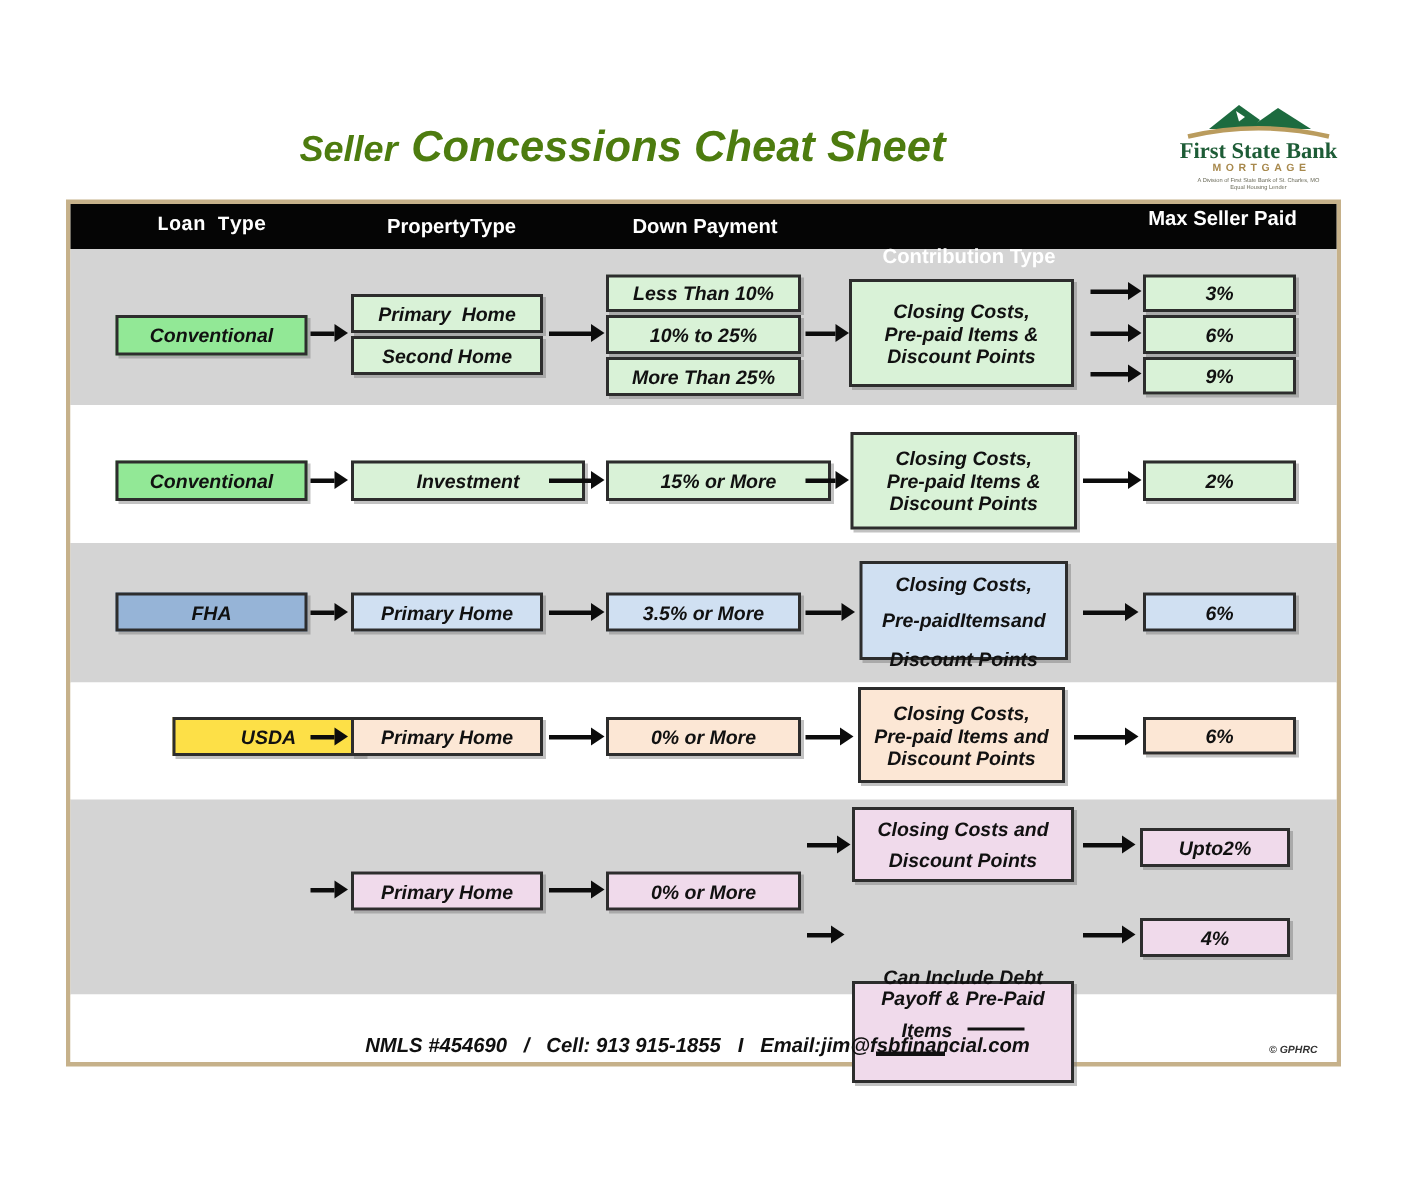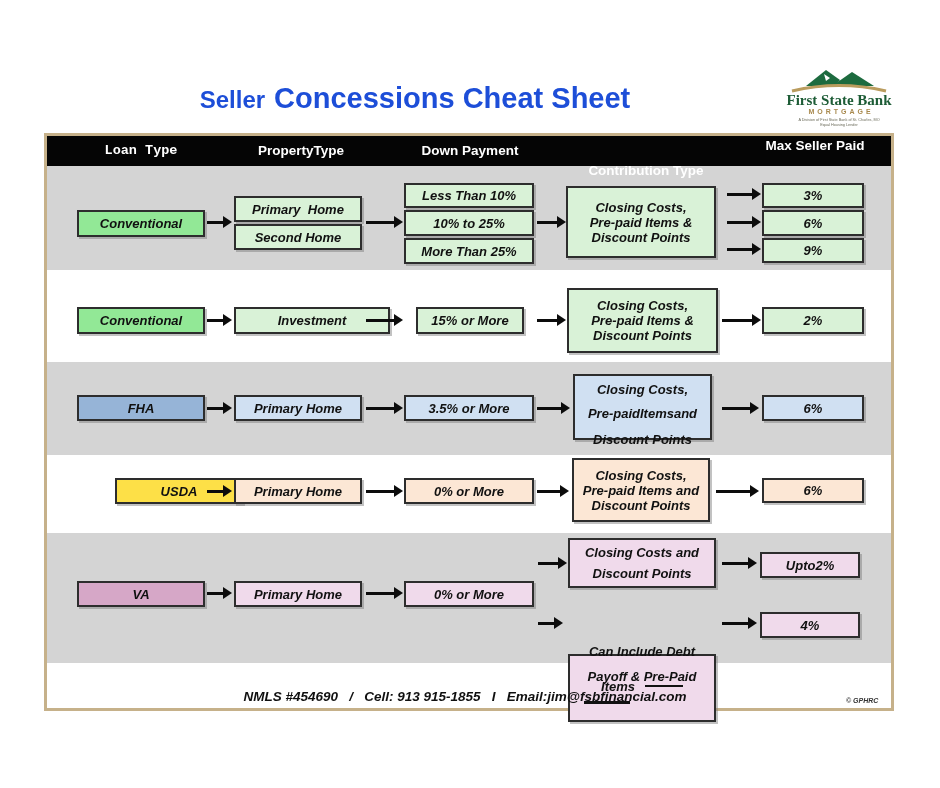--- a/index.html
+++ b/index.html
@@ -1,20 +1,20 @@
 <!DOCTYPE html>
 <html><head>
 <meta charset="utf-8">
 <style>
   html,body{margin:0;padding:0;background:#fff;}
   .page{position:relative;width:940px;height:788px;background:#ffffff;overflow:hidden;
         font-family:"Liberation Sans", sans-serif;}
   
-  .title{position:absolute;left:80px;top:82px;width:670px;text-align:center;color:#1d4ed8;
-         font-weight:bold;white-space:pre-wrap;}
+  .title{position:absolute;left:80px;top:82px;width:670px;text-align:center;color:#4d7c0f;
+         font-style:italic;font-weight:bold;white-space:pre-wrap;}
   .title .t1{font-size:24px;}
   .title .t2{font-size:29px;margin-left:9px;}
   
   .sheet{position:absolute;left:44px;top:133px;width:844px;height:572px;border:3px solid #c6b18a;background:#fff;}
   .band{position:absolute;left:47px;width:844px;}
   .hdrband{top:136px;height:30px;background:#050505;}
   .b1{top:166px;height:104px;background:#d4d4d4;}
   .b2{top:270px;height:92px;background:#ffffff;}
   .b3{top:362px;height:93px;background:#d4d4d4;}
   .b4{top:455px;height:78px;background:#ffffff;}
@@ -92,21 +92,21 @@
   <div class="bx lg" style="left:762px;top:238px;width:102px;height:25px;">9%</div>
   <div class="arrow" style="left:207px;top:221px;width:16px;"></div>
   <div class="arrow" style="left:366px;top:221px;width:28px;"></div>
   <div class="arrow" style="left:537px;top:221px;width:20px;"></div>
   <div class="arrow" style="left:727px;top:193px;width:25px;"></div>
   <div class="arrow" style="left:727px;top:221px;width:25px;"></div>
   <div class="arrow" style="left:727px;top:248px;width:25px;"></div>
 
   <div class="bx g" style="left:77px;top:307px;width:128px;height:27px;">Conventional</div>
   <div class="bx lg" style="left:234px;top:307px;width:156px;height:27px;">Investment</div>
-  <div class="bx lg" style="left:416px;top:307px;width:108px;height:27px;">15% or More</div>
+  <div class="bx lg" style="left:404px;top:307px;width:150px;height:27px;">15% or More</div>
   <div class="bx lg" style="left:567px;top:288px;width:151px;height:65px;">Closing Costs,
 Pre-paid Items &amp;
 Discount Points</div>
   <div class="bx lg" style="left:762px;top:307px;width:102px;height:27px;">2%</div>
   <div class="arrow" style="left:207px;top:319px;width:16px;"></div>
   <div class="arrow" style="left:366px;top:319px;width:28px;"></div>
   <div class="arrow" style="left:537px;top:319px;width:20px;"></div>
   <div class="arrow" style="left:722px;top:319px;width:30px;"></div>
 
   <div class="bx bl" style="left:77px;top:395px;width:128px;height:26px;">FHA</div>
@@ -128,28 +128,27 @@
   <div class="bx lp" style="left:404px;top:478px;width:130px;height:26px;">0% or More</div>
   <div class="bx lp" style="left:572px;top:458px;width:138px;height:64px;">Closing Costs,
 Pre-paid Items and
 Discount Points</div>
   <div class="bx lp" style="left:762px;top:478px;width:102px;height:25px;">6%</div>
   <div class="arrow" style="left:207px;top:490px;width:16px;"></div>
   <div class="arrow" style="left:366px;top:490px;width:28px;"></div>
   <div class="arrow" style="left:537px;top:490px;width:23px;"></div>
   <div class="arrow" style="left:716px;top:490px;width:34px;"></div>
 
-  <div class="bx mv" style="left:77px;top:581px;width:128px;height:26px;">VA</div>
   <div class="bx pk" style="left:234px;top:581px;width:128px;height:26px;">Primary Home</div>
   <div class="bx pk" style="left:404px;top:581px;width:130px;height:26px;">0% or More</div>
   <div class="bx pk" style="left:568px;top:538px;width:148px;height:50px;line-height:21px;">Closing Costs and
 Discount Points</div>
   <div class="bx pk spread" style="left:568px;top:588px;width:148px;height:68px;">
     <span class="cl" style="top:-12px;">Can Include Debt</span>
-    <span class="cl" style="top:13px;">Payoff &amp; Pre-Paid</span>
+    <span class="cl" style="top:2px;">Payoff &amp; Pre-Paid</span>
     <span class="cl" style="top:23px;"><span>Items</span><span class="rule"></span></span>
     <span class="rule2"></span>
   </div>
   <div class="bx pk" style="left:760px;top:552px;width:100px;height:26px;">Upto2%</div>
   <div class="bx pk" style="left:760px;top:612px;width:100px;height:26px;">4%</div>
   <div class="arrow" style="left:207px;top:592px;width:16px;"></div>
   <div class="arrow" style="left:366px;top:592px;width:28px;"></div>
   <div class="arrow" style="left:538px;top:562px;width:20px;"></div>
   <div class="arrow" style="left:538px;top:622px;width:16px;"></div>
   <div class="arrow" style="left:722px;top:562px;width:26px;"></div>

